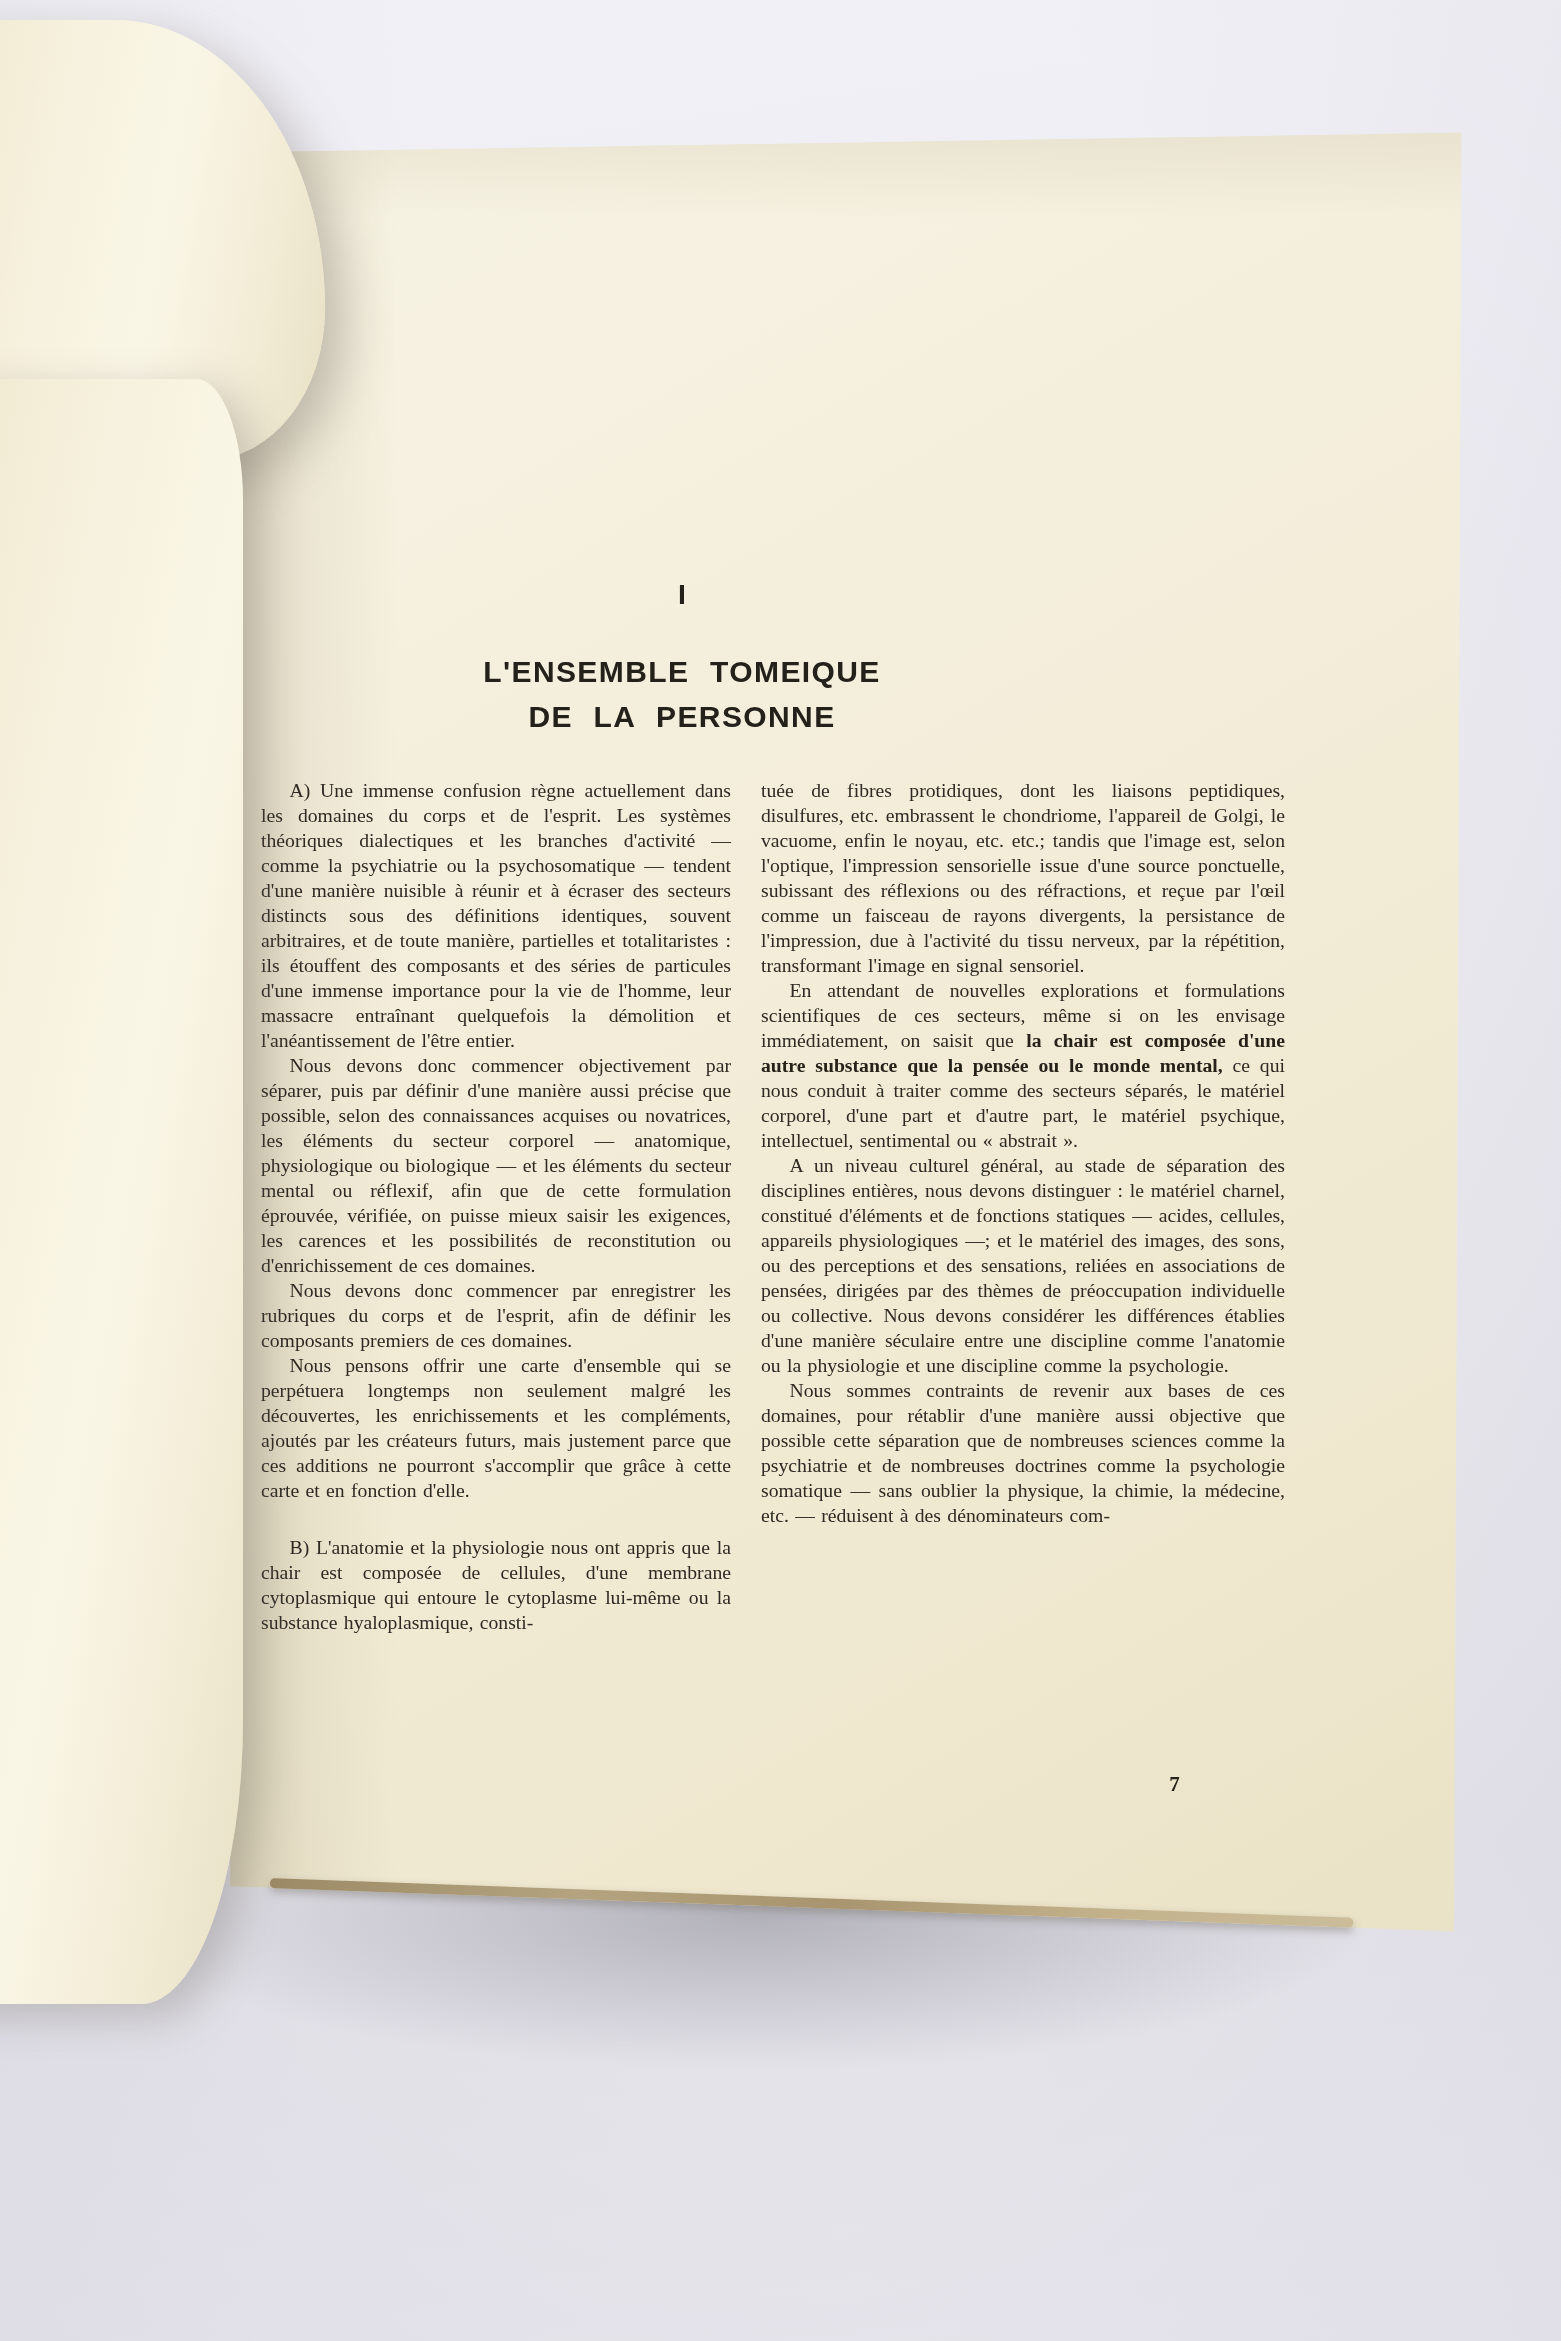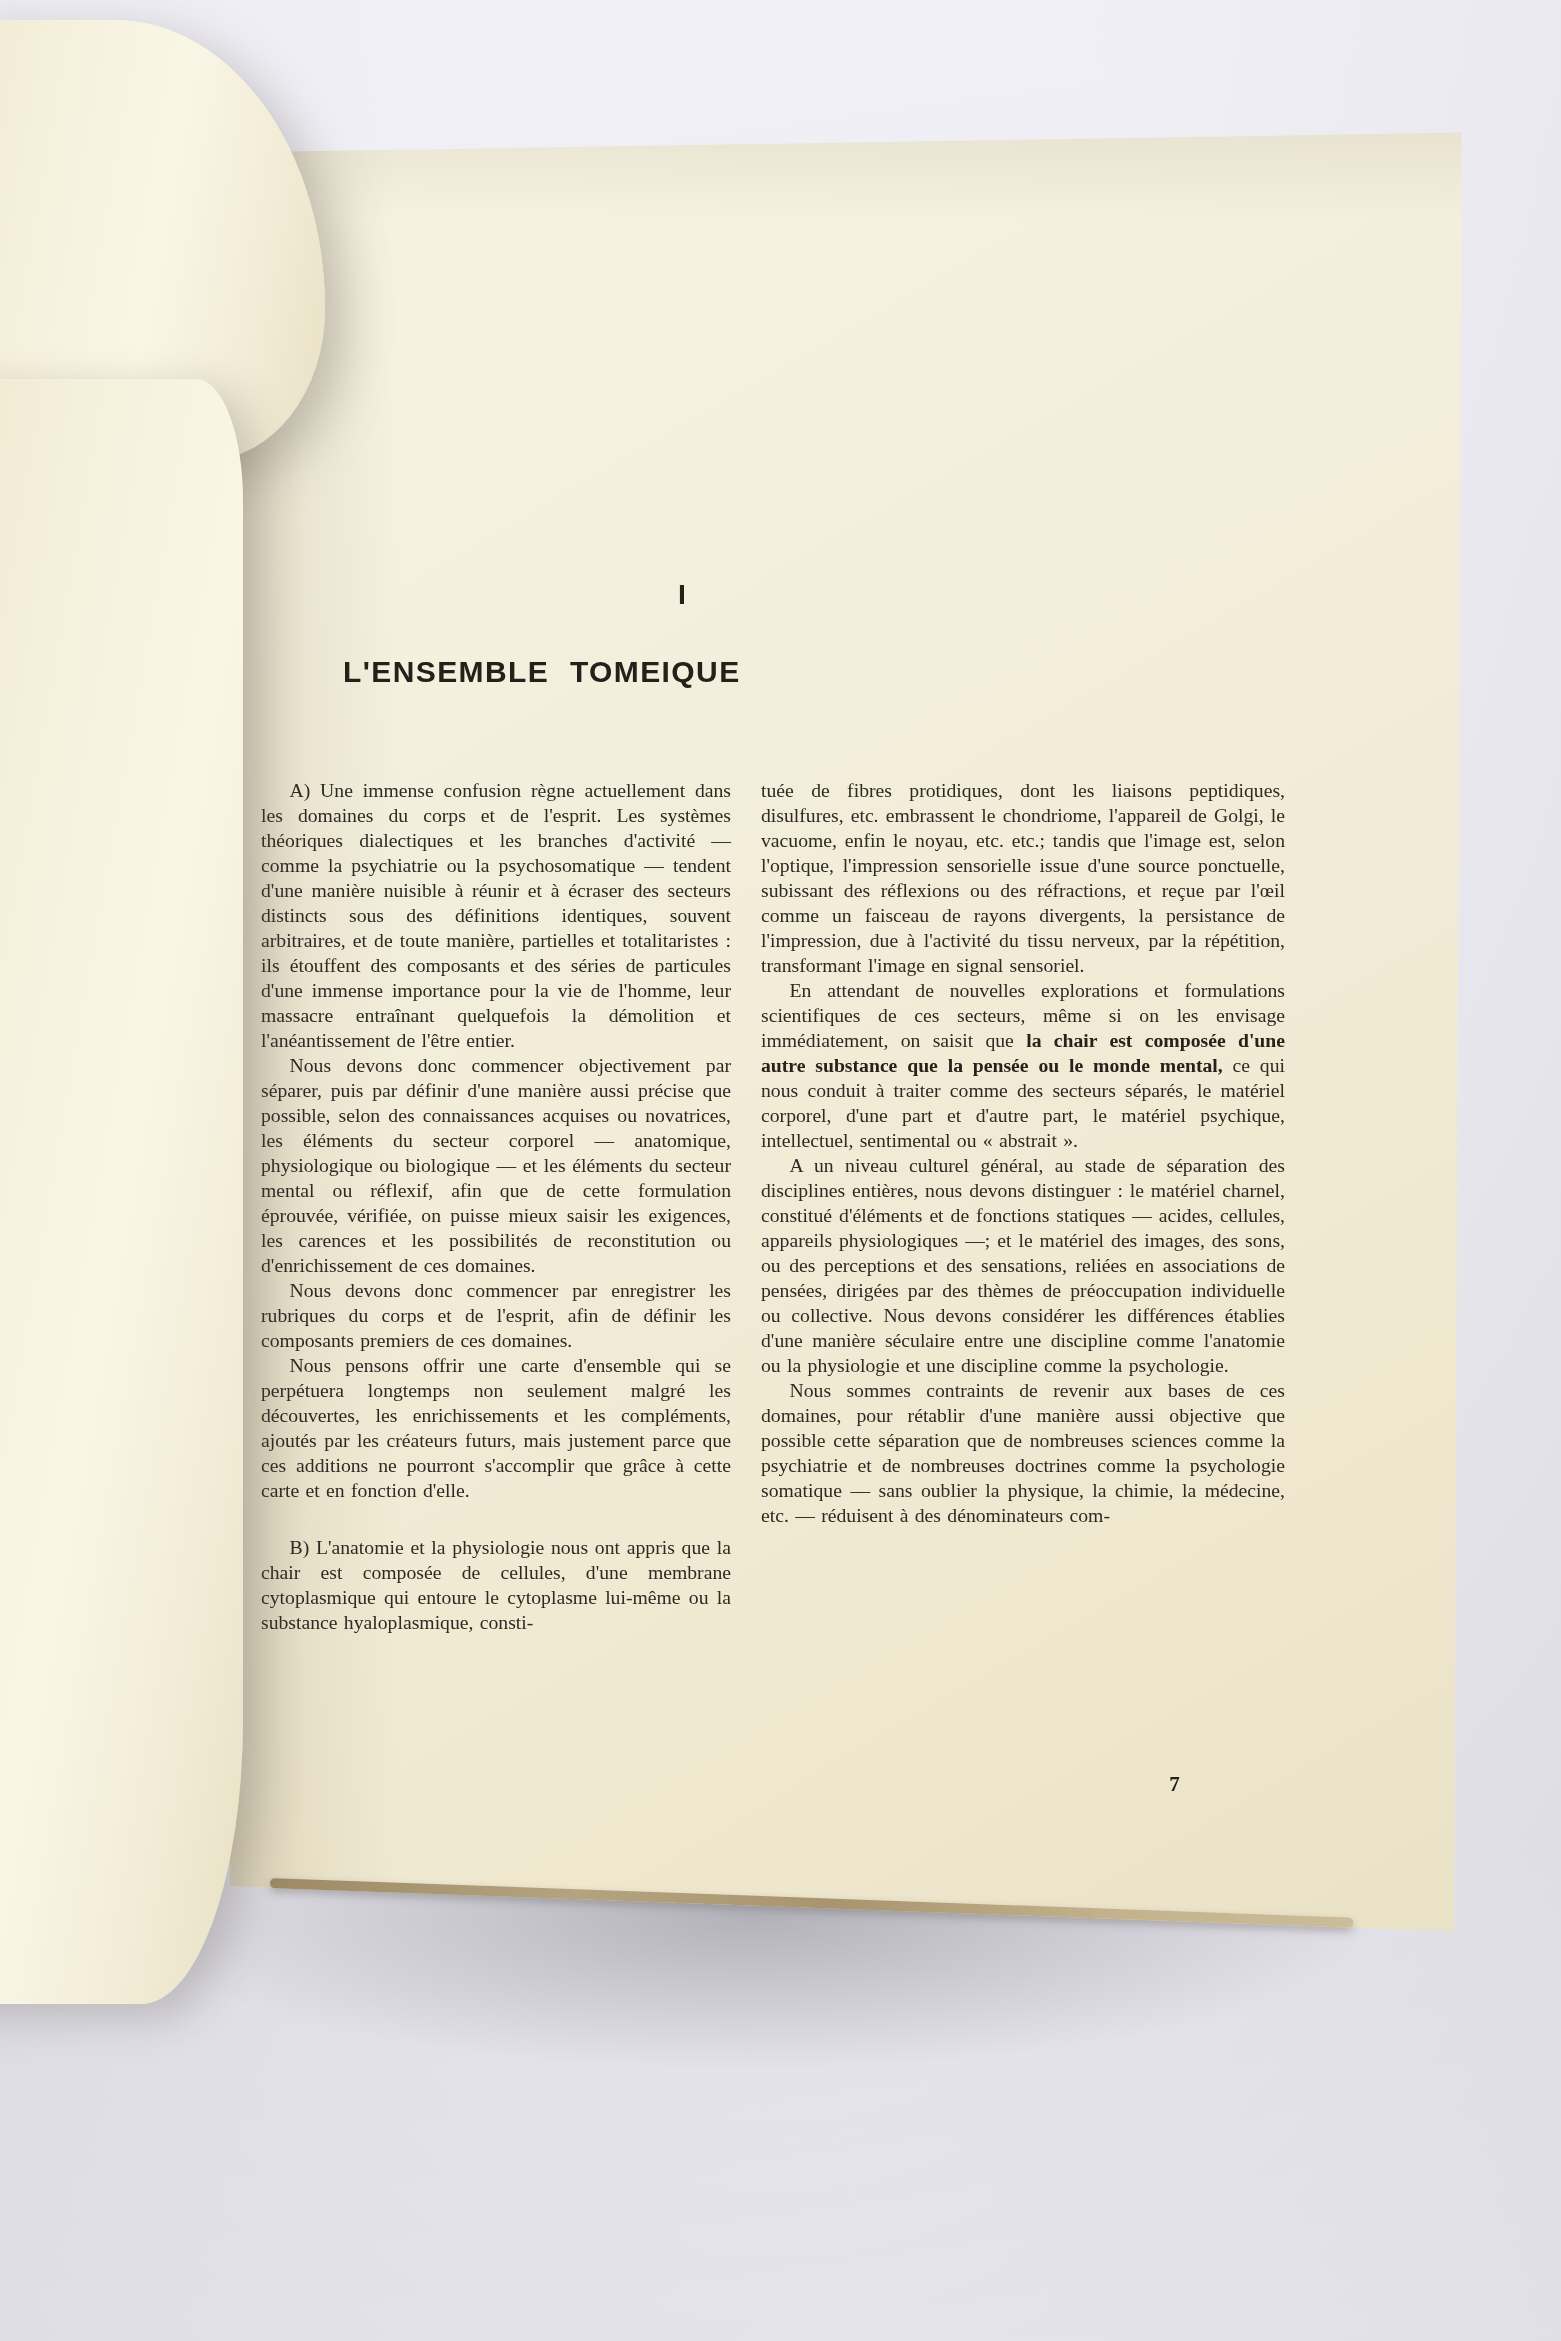--- a/index.html
+++ b/index.html
@@ -60,21 +60,21 @@
   }
   .page-inner{position:absolute;inset:0;z-index:4;color:var(--ink,#2e2a23);}
   .chapter-number{
     position:absolute;left:119px;top:449px;width:678px;
     text-align:center;
     font-family:"Liberation Sans", sans-serif;
     font-weight:bold;font-size:28.5px;color:var(--heading-ink,#24211b);
   }
   .chapter-title{
     position:absolute;left:119px;top:520px;width:678px;
-    text-align:left;
+    text-align:center;
     font-family:"Liberation Sans", sans-serif;
     font-weight:bold;font-size:30px;line-height:45px;
     letter-spacing:1.4px;word-spacing:11px;
     color:var(--heading-ink,#24211b);
   }
   .text-columns{
     position:absolute;left:37px;top:649px;width:1023px;
     display:flex;gap:30px;
   }
   .col{font-size:19.7px;line-height:25px;text-align:justify;word-spacing:1.4px;}
@@ -97,20 +97,21 @@
 
   <div class="floor-shadow"></div>
 
   <div class="book-page">
     <div class="page-inner">
 
       <div class="chapter-number">I</div>
 
       <div class="chapter-title">
         <div>L'ENSEMBLE TOMEIQUE</div>
+        <div>DE LA PERSONNE</div>
       </div>
 
       <div class="text-columns">
         <div class="col col-left">
             <p class="indent"><span>A) Une immense confusion règne actuellement dans les domaines du corps et de l'esprit. Les systèmes théoriques dialectiques et les branches d'activité — comme la psychiatrie ou la psychosomatique — tendent d'une manière nuisible à réunir et à écraser des secteurs distincts sous des définitions identiques, souvent arbitraires, et de toute manière, partielles et totalitaristes : ils étouffent des composants et des séries de particules d'une immense importance pour la vie de l'homme, leur massacre entraînant quelquefois la démolition et l'anéantissement de l'être entier.</span></p>
             <p class="indent"><span>Nous devons donc commencer objectivement par séparer, puis par définir d'une manière aussi précise que possible, selon des connaissances acquises ou novatrices, les éléments du secteur corporel — anatomique, physiologique ou biologique — et les éléments du secteur mental ou réflexif, afin que de cette formulation éprouvée, vérifiée, on puisse mieux saisir les exigences, les carences et les possibilités de reconstitution ou d'enrichissement de ces domaines.</span></p>
             <p class="indent"><span>Nous devons donc commencer par enregistrer les rubriques du corps et de l'esprit, afin de définir les composants premiers de ces domaines.</span></p>
             <p class="indent"><span>Nous pensons offrir une carte d'ensemble qui se perpétuera longtemps non seulement malgré les découvertes, les enrichissements et les compléments, ajoutés par les créateurs futurs, mais justement parce que ces additions ne pourront s'accomplir que grâce à cette carte et en fonction d'elle.</span></p>
             <p class="indent gap"><span>B) L'anatomie et la physiologie nous ont appris que la chair est composée de cellules, d'une membrane cytoplasmique qui entoure le cytoplasme lui-même ou la substance hyaloplasmique, consti-</span></p>
           </div>

